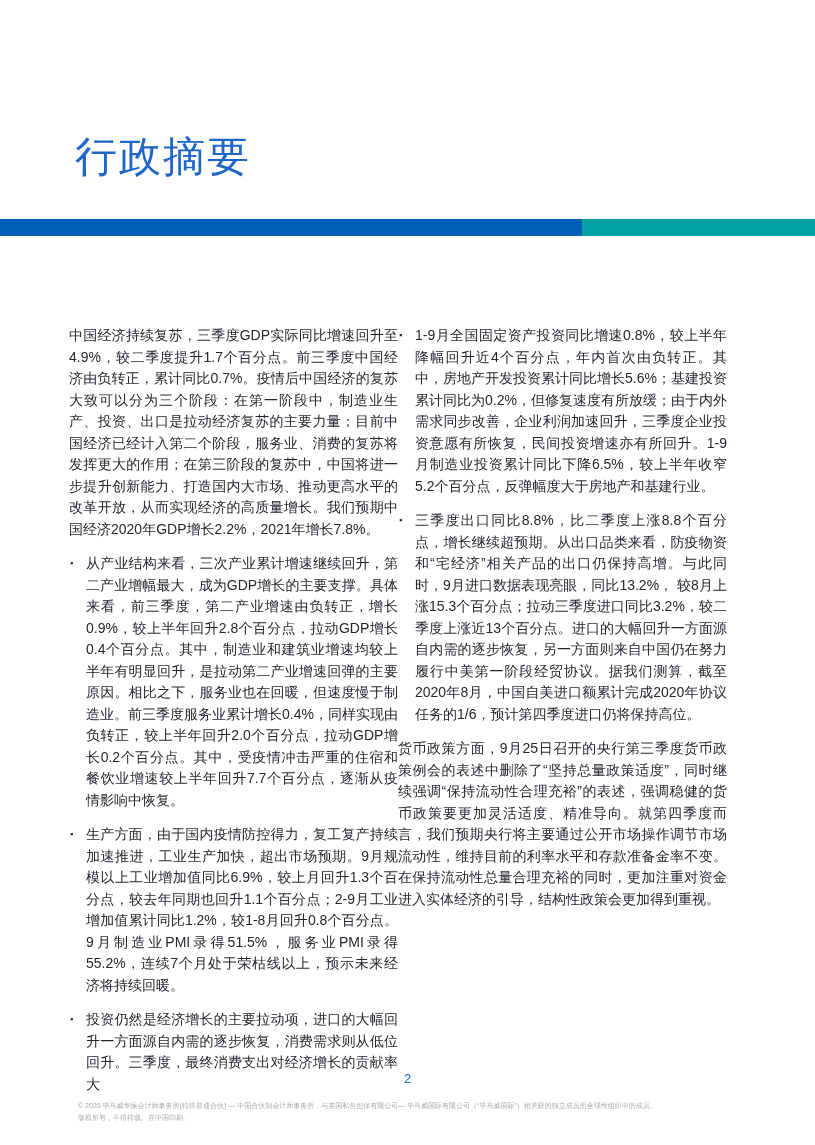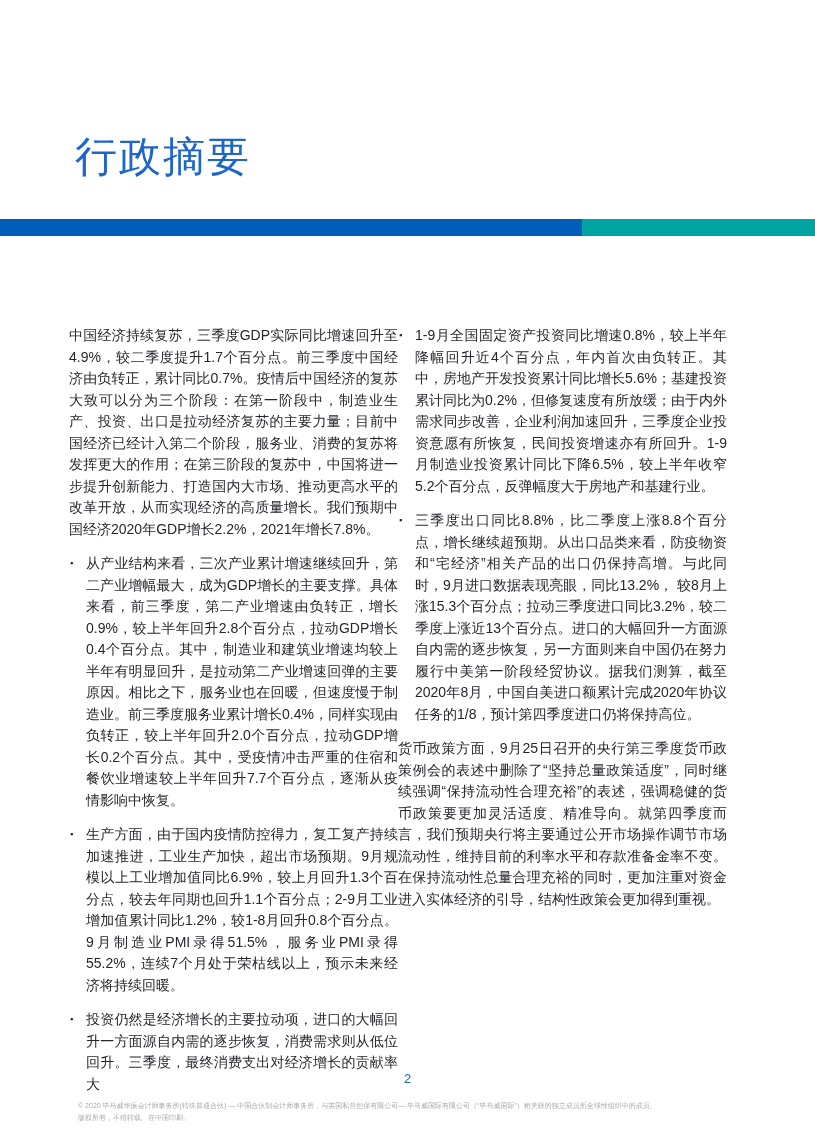--- a/index.html
+++ b/index.html
@@ -115,21 +115,21 @@
 
     <div class="col">
 
       <div class="bullet-item">
         <span class="marker">▪</span>
         <p class="bullet-text">1-9月全国固定资产投资同比增速0.8%，较上半年降幅回升近4个百分点，年内首次由负转正。其中，房地产开发投资累计同比增长5.6%；基建投资累计同比为0.2%，但修复速度有所放缓；由于内外需求同步改善，企业利润加速回升，三季度企业投资意愿有所恢复，民间投资增速亦有所回升。1-9月制造业投资累计同比下降6.5%，较上半年收窄5.2个百分点，反弹幅度大于房地产和基建行业。</p>
       </div>
 
       <div class="bullet-item">
         <span class="marker">▪</span>
-        <p class="bullet-text">三季度出口同比8.8%，比二季度上涨8.8个百分点，增长继续超预期。从出口品类来看，防疫物资和“宅经济”相关产品的出口仍保持高增。与此同时，9月进口数据表现亮眼，同比13.2%， 较8月上涨15.3个百分点；拉动三季度进口同比3.2%，较二季度上涨近13个百分点。进口的大幅回升一方面源自内需的逐步恢复，另一方面则来自中国仍在努力履行中美第一阶段经贸协议。据我们测算，截至2020年8月，中国自美进口额累计完成2020年协议任务的1/8，预计第四季度进口仍将保持高位。</p>
+        <p class="bullet-text">三季度出口同比8.8%，比二季度上涨8.8个百分点，增长继续超预期。从出口品类来看，防疫物资和“宅经济”相关产品的出口仍保持高增。与此同时，9月进口数据表现亮眼，同比13.2%， 较8月上涨15.3个百分点；拉动三季度进口同比3.2%，较二季度上涨近13个百分点。进口的大幅回升一方面源自内需的逐步恢复，另一方面则来自中国仍在努力履行中美第一阶段经贸协议。据我们测算，截至2020年8月，中国自美进口额累计完成2020年协议任务的1/6，预计第四季度进口仍将保持高位。</p>
       </div>
 
       <p class="para">货币政策方面，9月25日召开的央行第三季度货币政策例会的表述中删除了“坚持总量政策适度”，同时继续强调“保持流动性合理充裕”的表述，强调稳健的货币政策要更加灵活适度、精准导向。就第四季度而言，我们预期央行将主要通过公开市场操作调节市场流动性，维持目前的利率水平和存款准备金率不变。在保持流动性总量合理充裕的同时，更加注重对资金进入实体经济的引导，结构性政策会更加得到重视。</p>
     </div>
 
   </div>
 
   <div class="page-number">2</div>
 
   <div class="footer">

